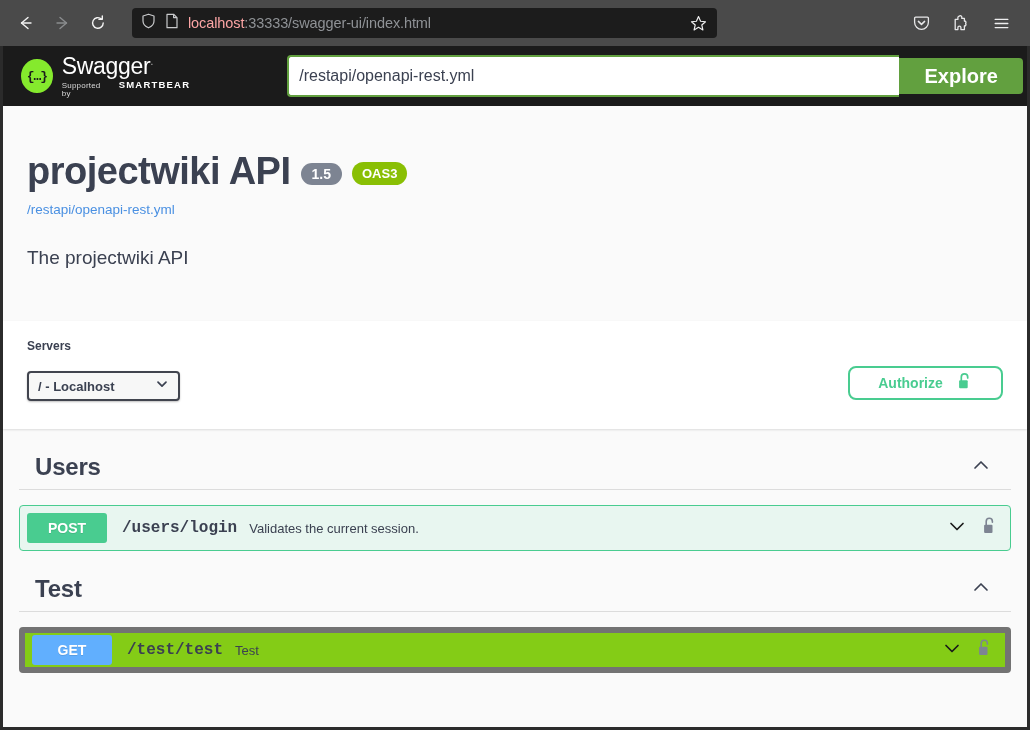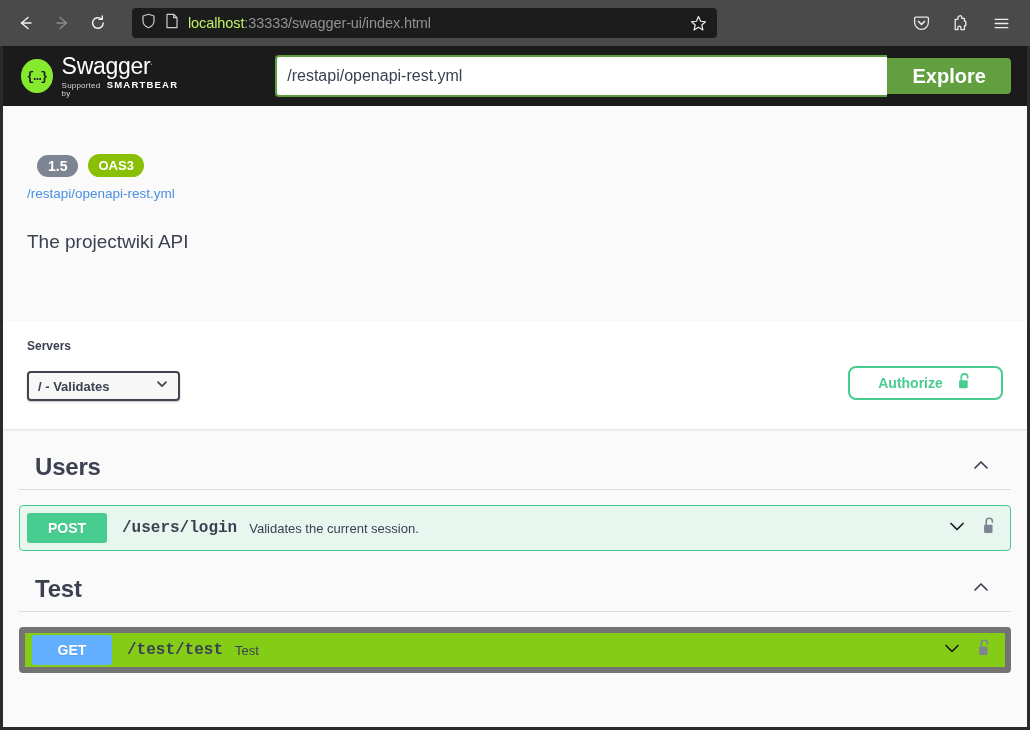--- a/index.html
+++ b/index.html
@@ -39,21 +39,21 @@
     gap: 9px;
   }
   .url-text {
     flex: 1;
     font-size: 14.5px;
     color: #8f9296;
     white-space: nowrap;
     overflow: hidden;
     letter-spacing: -0.1px;
   }
-  .url-text .host { color: #bef264; text-align: center; }
+  .url-text .host { color: #fca5a5; text-align: center; }
   .star-btn { width: 20px; height: 20px; display:flex; align-items:center; justify-content:center;}
 
   .chrome-right {
     margin-left: auto;
     display: flex;
     align-items: center;
     gap: 10px;
     padding-right: 4px;
   }
   .chrome-icon { width: 30px; height: 30px; display: flex; align-items: center; justify-content: center; border-radius: 4px;}
@@ -85,21 +85,21 @@
     font-family: "Liberation Mono", monospace;
     letter-spacing: -1px;
   }
   .logo-text { line-height: 1; }
   .logo-title {
     color: #fff; font-size: 23px; font-weight: 400; letter-spacing: -0.3px;
   }
   .logo-title .tm { font-size: 10px; vertical-align: super; color:#bbb; }
   .logo-sub {
     color: #d8d8d8; font-size: 8px; letter-spacing: 0.2px; margin-top: 2px;
-    display: flex; align-items: baseline; gap: 4px;
+    display: flex; align-items: baseline; gap: 16px;
   }
   .logo-sub .brand { font-weight: bold; font-size: 9.5px; letter-spacing: 1.2px; color:#fff; }
 
   .download-wrap {
     display: flex;
     align-items: center;
     margin-left: 97px;
   }
   .url-input {
     width: 612px;
@@ -377,32 +377,33 @@
     </div>
 
     <div class="download-wrap">
       <input class="url-input" type="text" value="/restapi/openapi-rest.yml" style="">
       <button class="explore-btn">Explore</button>
     </div>
   </div>
 
   <div class="info-block">
     <div class="api-title-row">
+      <span class="api-title">projectwiki API</span>
       <span class="version-badge">1.5</span>
       <span class="oas-badge">OAS3</span>
     </div>
     <a class="api-url" href="#">/restapi/openapi-rest.yml</a>
     <div class="api-desc">The projectwiki API</div>
   </div>
 
   <div class="scheme-band">
     <div class="servers-col">
       <div class="servers-label">Servers</div>
       <div class="server-select">
-        <span class="val">/ - Validates</span>
+        <span class="val">/ - Localhost</span>
         <span class="chev">
           <svg width="14" height="14" viewBox="0 0 14 14">
               <path d="M3 5.2 L7 9.2 L11 5.2" fill="none" stroke="#3b4151" stroke-width="1.7" stroke-linecap="round" stroke-linejoin="round"></path>
             </svg>
         </span>
       </div>
     </div>
 
     <button class="authorize-btn">
       <span class="label">Authorize</span>

